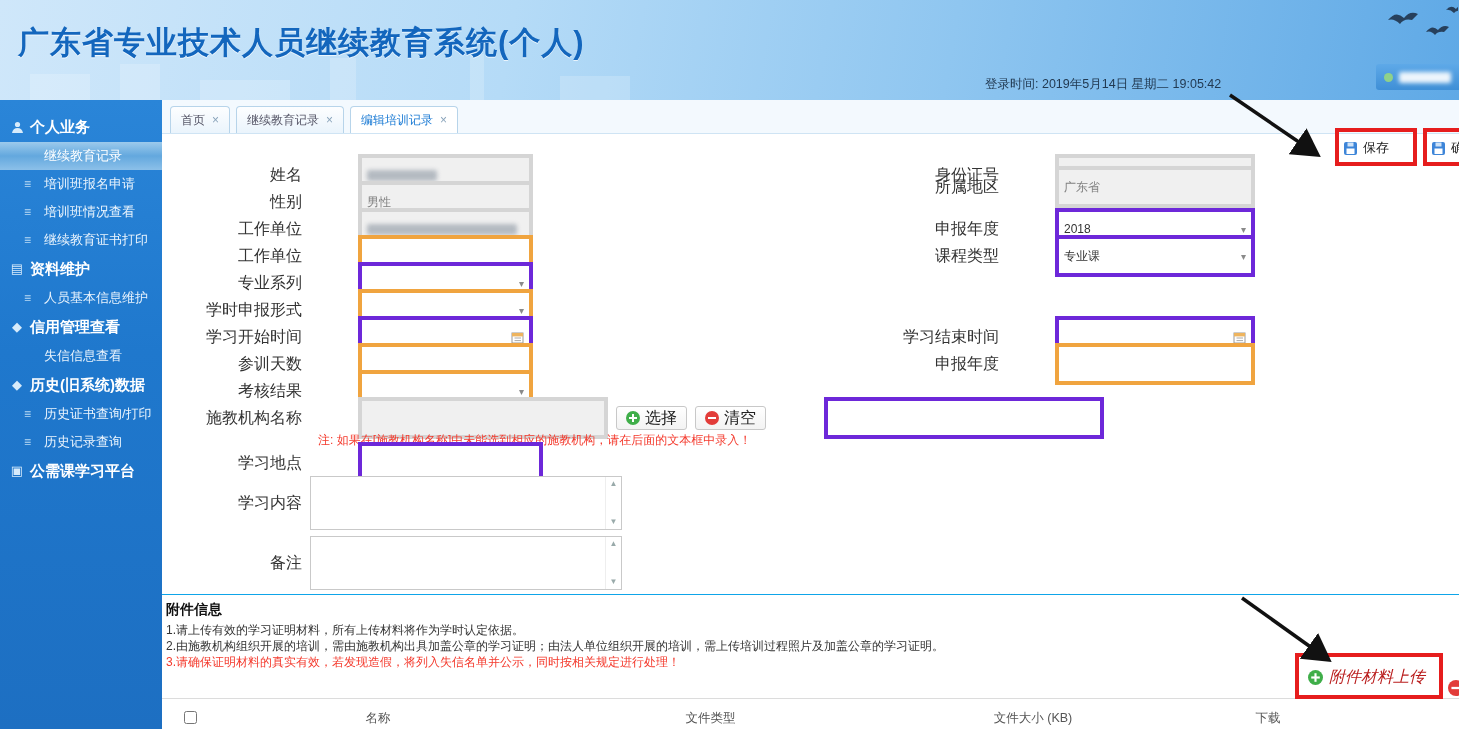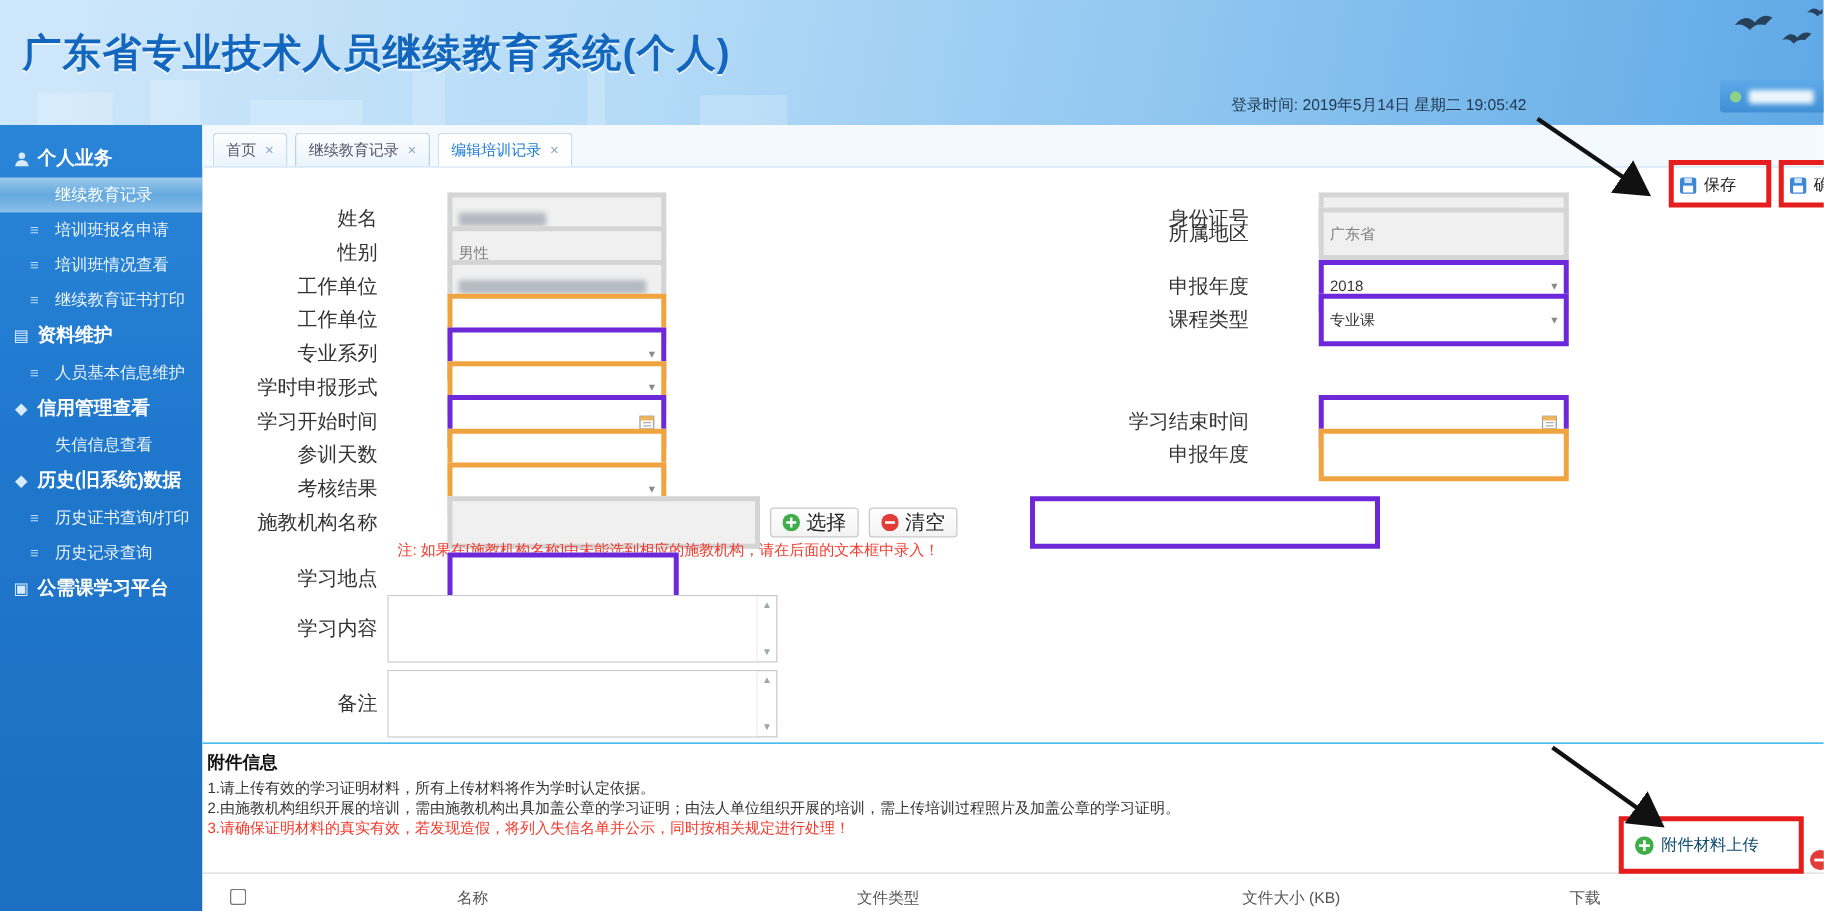--- a/index.html
+++ b/index.html
@@ -113,22 +113,22 @@
   .c0 { width:56px; } .c1 { width:320px; } .c2 { width:345px; } .c3 { width:300px; } .c4 { width:170px; }
 
   
   .tool-btn {
     position:absolute; display:flex; align-items:center; gap:5px; font-size:13px; color:#222;
     background:transparent; border:none; cursor:pointer; white-space:nowrap;
   }
   .red-box { position:absolute; border:4px solid #e61d1d; background:transparent; pointer-events:none; }
   .anno { position:absolute; left:0; top:0; width:1459px; height:729px; pointer-events:none; }
   .upload-btn {
-    position:absolute; display:flex; align-items:center; gap:6px; font-size:13px; color:#0c4a6e;
-    cursor:pointer; white-space:nowrap;
+    position:absolute; display:flex; align-items:center; gap:6px; font-size:16px; color:#b91c1c;
+    cursor:pointer; white-space:nowrap;font-style:italic;
   }
   .minus-float { position:absolute; cursor:pointer; }
 </style>
 </head>
 <body>
 
 <div class="header">
   <div class="skyline">
     <i class="sk1"></i>
       <i class="sk2"></i>

